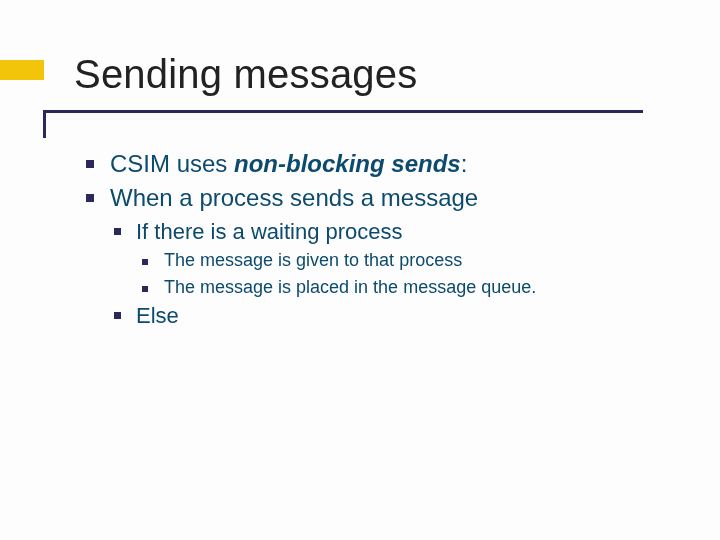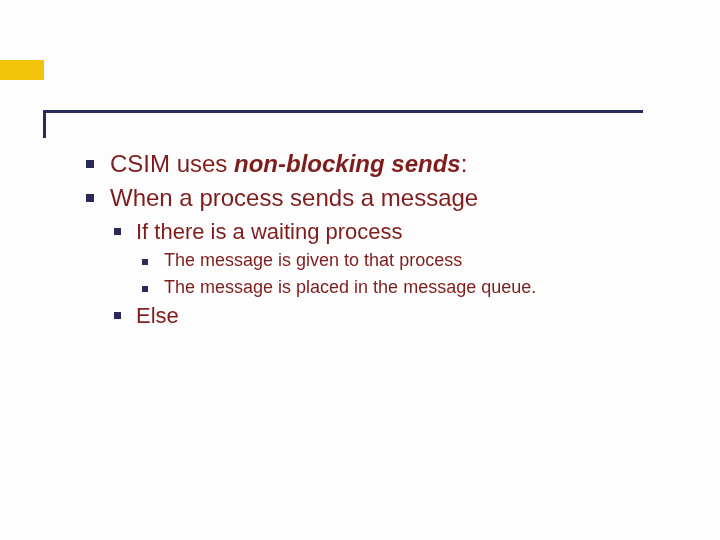--- a/index.html
+++ b/index.html
@@ -49,21 +49,21 @@
     font-weight: 400;
     color: #222;
     letter-spacing: 0.2px;
   }
   .content {
     position: absolute;
     top: 148px;
     left: 80px;
     width: 600px;
     font-size: 24px;
-    color: #7f1d1d;
+    color: #0c4a6e;
     line-height: 1.35;
   }
   .bullet {
     position: relative;
     padding-left: 30px;
     margin-bottom: 2px;
   }
   .bullet::before {
     content: "";
     position: absolute;
@@ -96,20 +96,21 @@
   .emph {
     font-weight: bold;
     font-style: italic;
   }
 </style>
 </head>
 <body>
 
 <div class="slide">
   <div class="accent-bar"></div>
+  <div class="title">Sending messages</div>
   <div class="rule"></div>
   <div class="tick"></div>
 
   <div class="content">
 
     <div class="bullet">
       <span>CSIM uses </span><span class="emph">non-blocking sends</span><span>:</span>
     </div>
 
     <div class="bullet">When a process sends a message</div>

